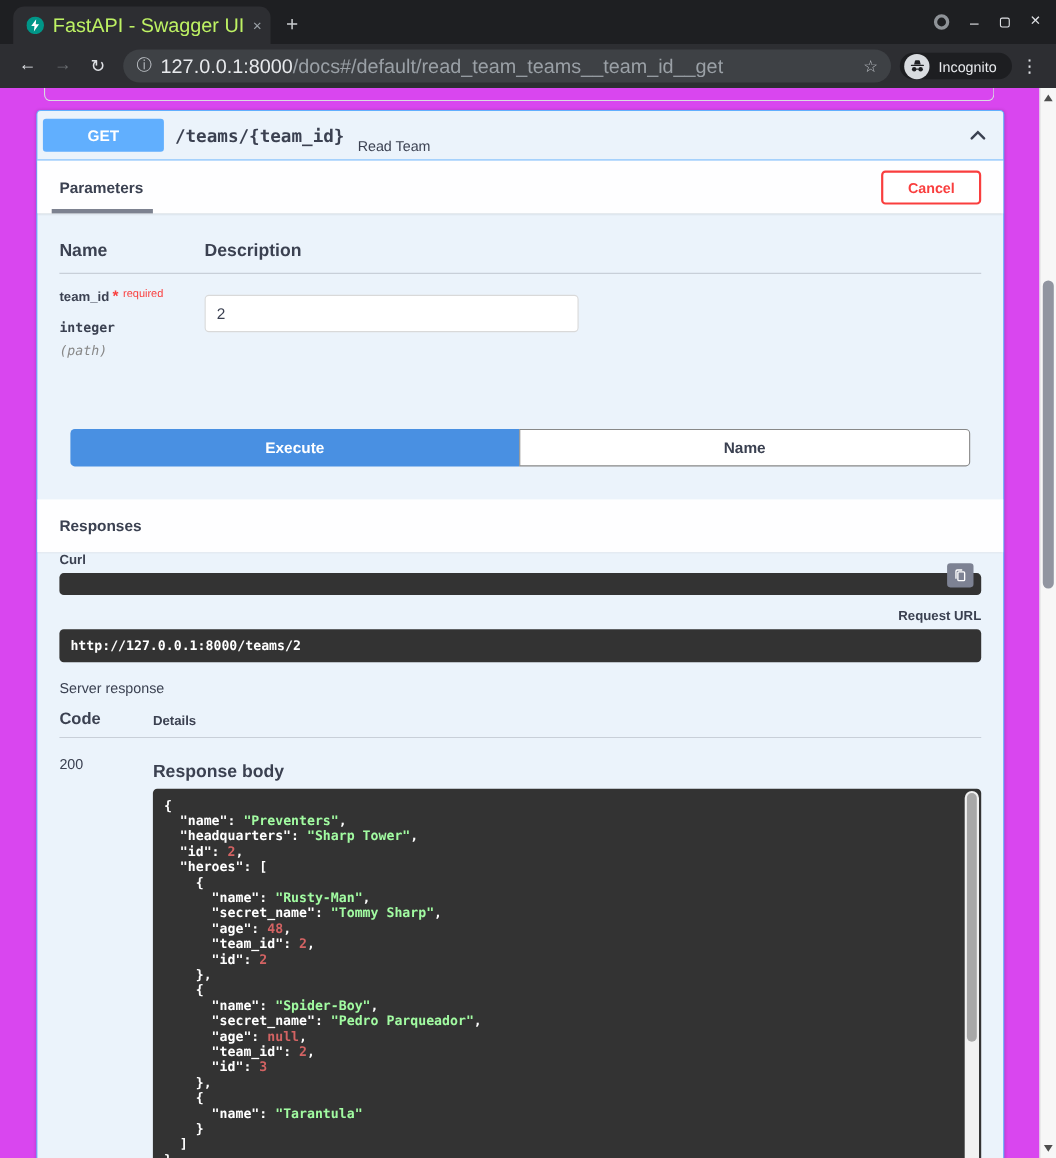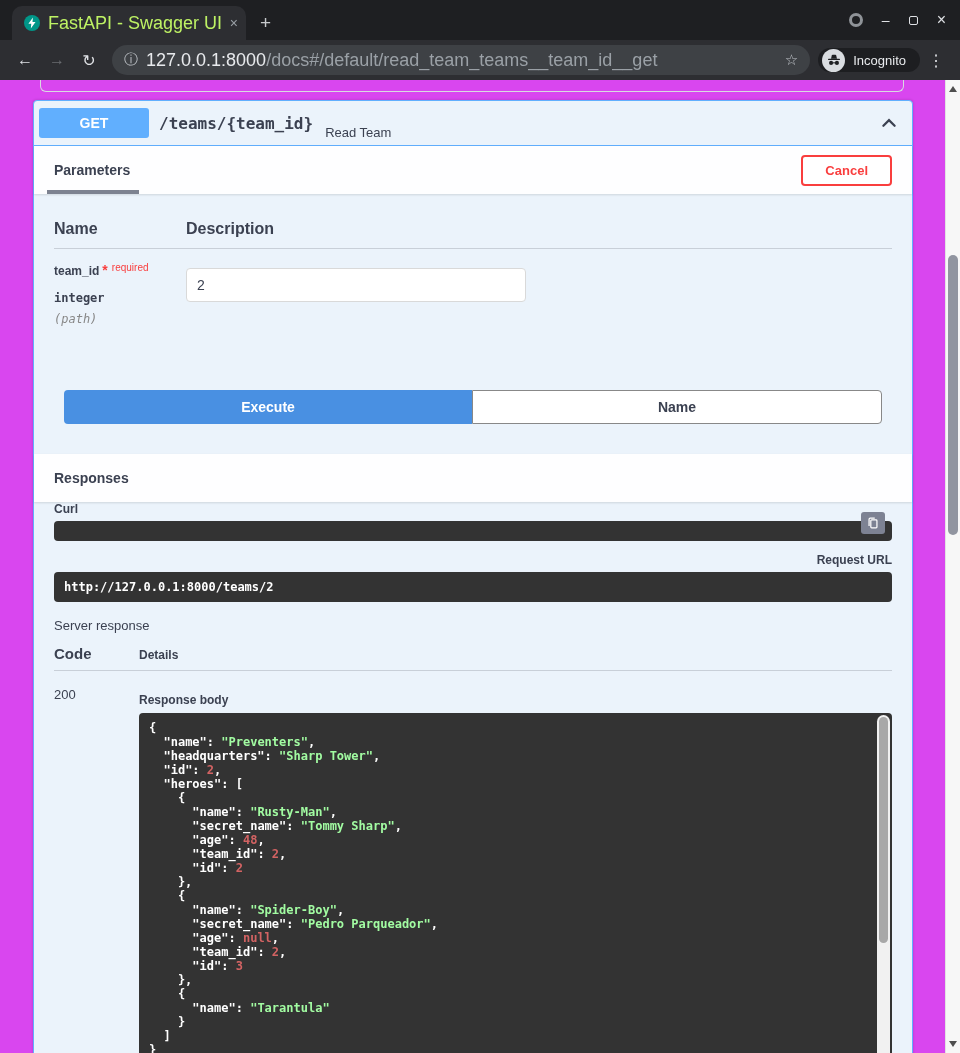--- a/index.html
+++ b/index.html
@@ -80,21 +80,21 @@
   .requrl-label{margin-top:12px;text-align:right;}
   .url-block{margin-top:5px;padding:8px 10px;font-family:"DejaVu Sans Mono",monospace;font-size:12px;font-weight:bold;}
   .server-resp-label{margin-top:16px;font-size:13px;color:var(--ink);}
   .resp-head{display:flex;margin-top:12px;padding-bottom:8px;border-bottom:1px solid rgba(59,65,81,.2);align-items:flex-end;}
   .resp-code-col{width:85px;flex:none;}
   .resp-details-col{flex:1;}
   .code-head{font-size:15px;font-weight:600;color:var(--ink);}
   .details-head{font-size:12px;font-weight:bold;color:var(--ink);}
   .resp-row{display:flex;padding-top:16px;}
   .status-code{font-size:13px;color:var(--ink);}
-  .resp-body-label{font-size:12px;font-weight:600;color:var(--ink);margin-top:6px;}
+  .resp-body-label{font-size:16px;font-weight:600;color:var(--ink);margin-top:6px;}
   .response-block{margin-top:6px;height:400px;padding:8px 26px 8px 10px;position:relative;overflow:hidden;}
   .response-block pre{font-family:"DejaVu Sans Mono",monospace;font-size:12px;font-weight:bold;line-height:14px;white-space:pre;}
   .tok-str{color:#a2fca2;}
   .tok-num{color:#d36363;}
   .tok-null{color:#d36363;}
   .tok-key{color:#fff;}
   .inner-scrollbar{position:absolute;top:2px;right:2px;bottom:2px;width:13px;background:#f1f1f1;border-radius:7px;}
   .inner-thumb{position:absolute;top:2px;left:2px;width:9px;height:226px;background:#a8a8a8;border-radius:5px;}
 
   .page-scrollbar{position:absolute;top:0;right:0;bottom:0;width:15px;background:#f7f7f7;border-left:1px solid #e2e2e2;}

